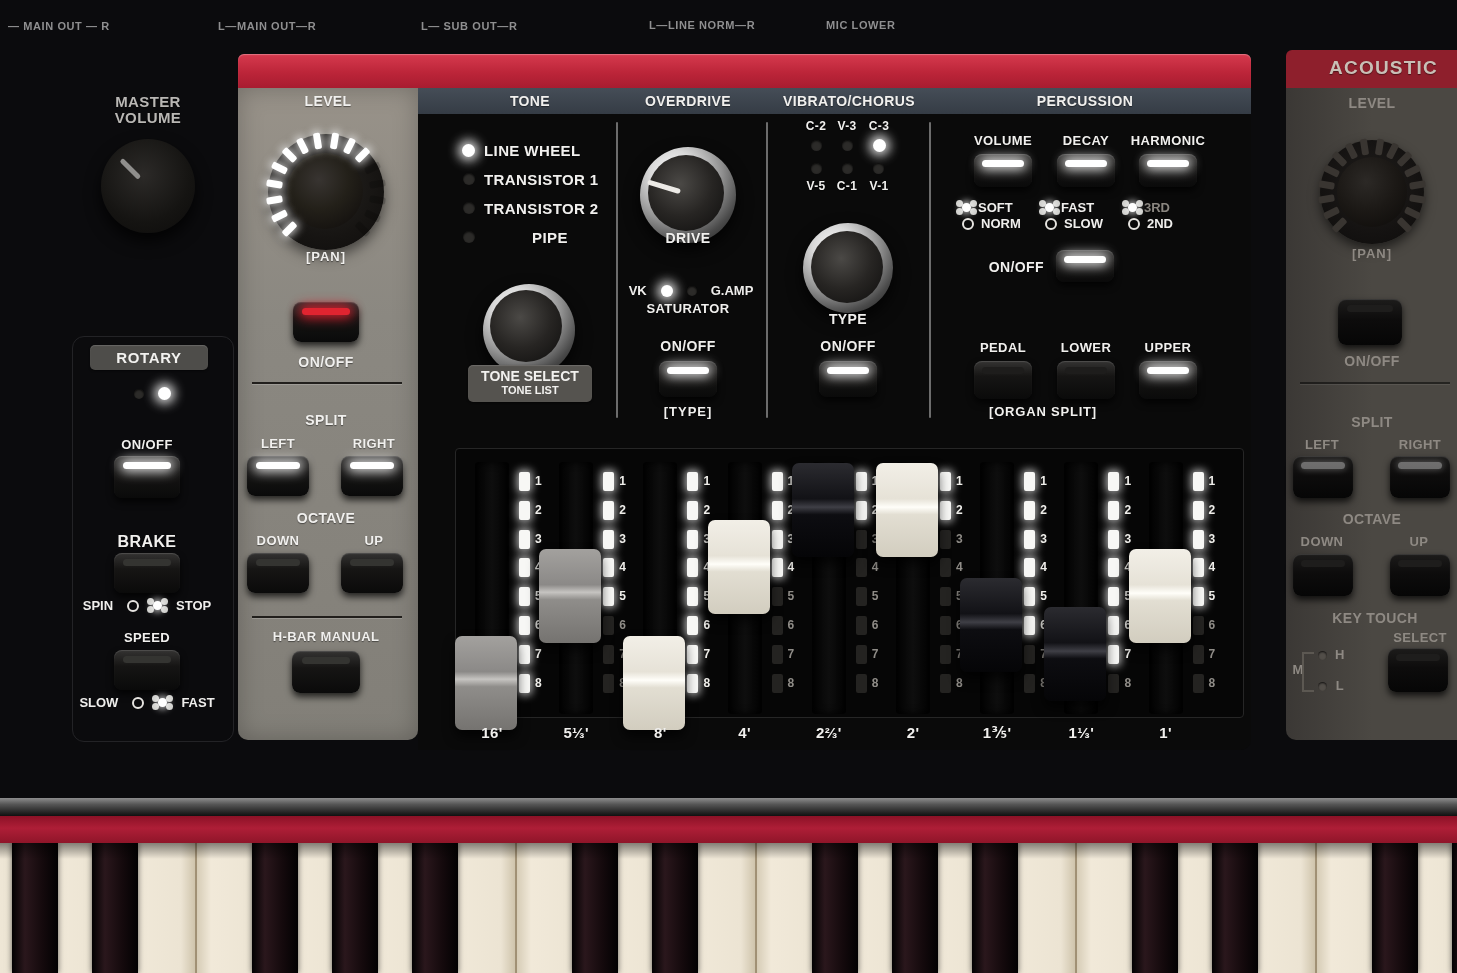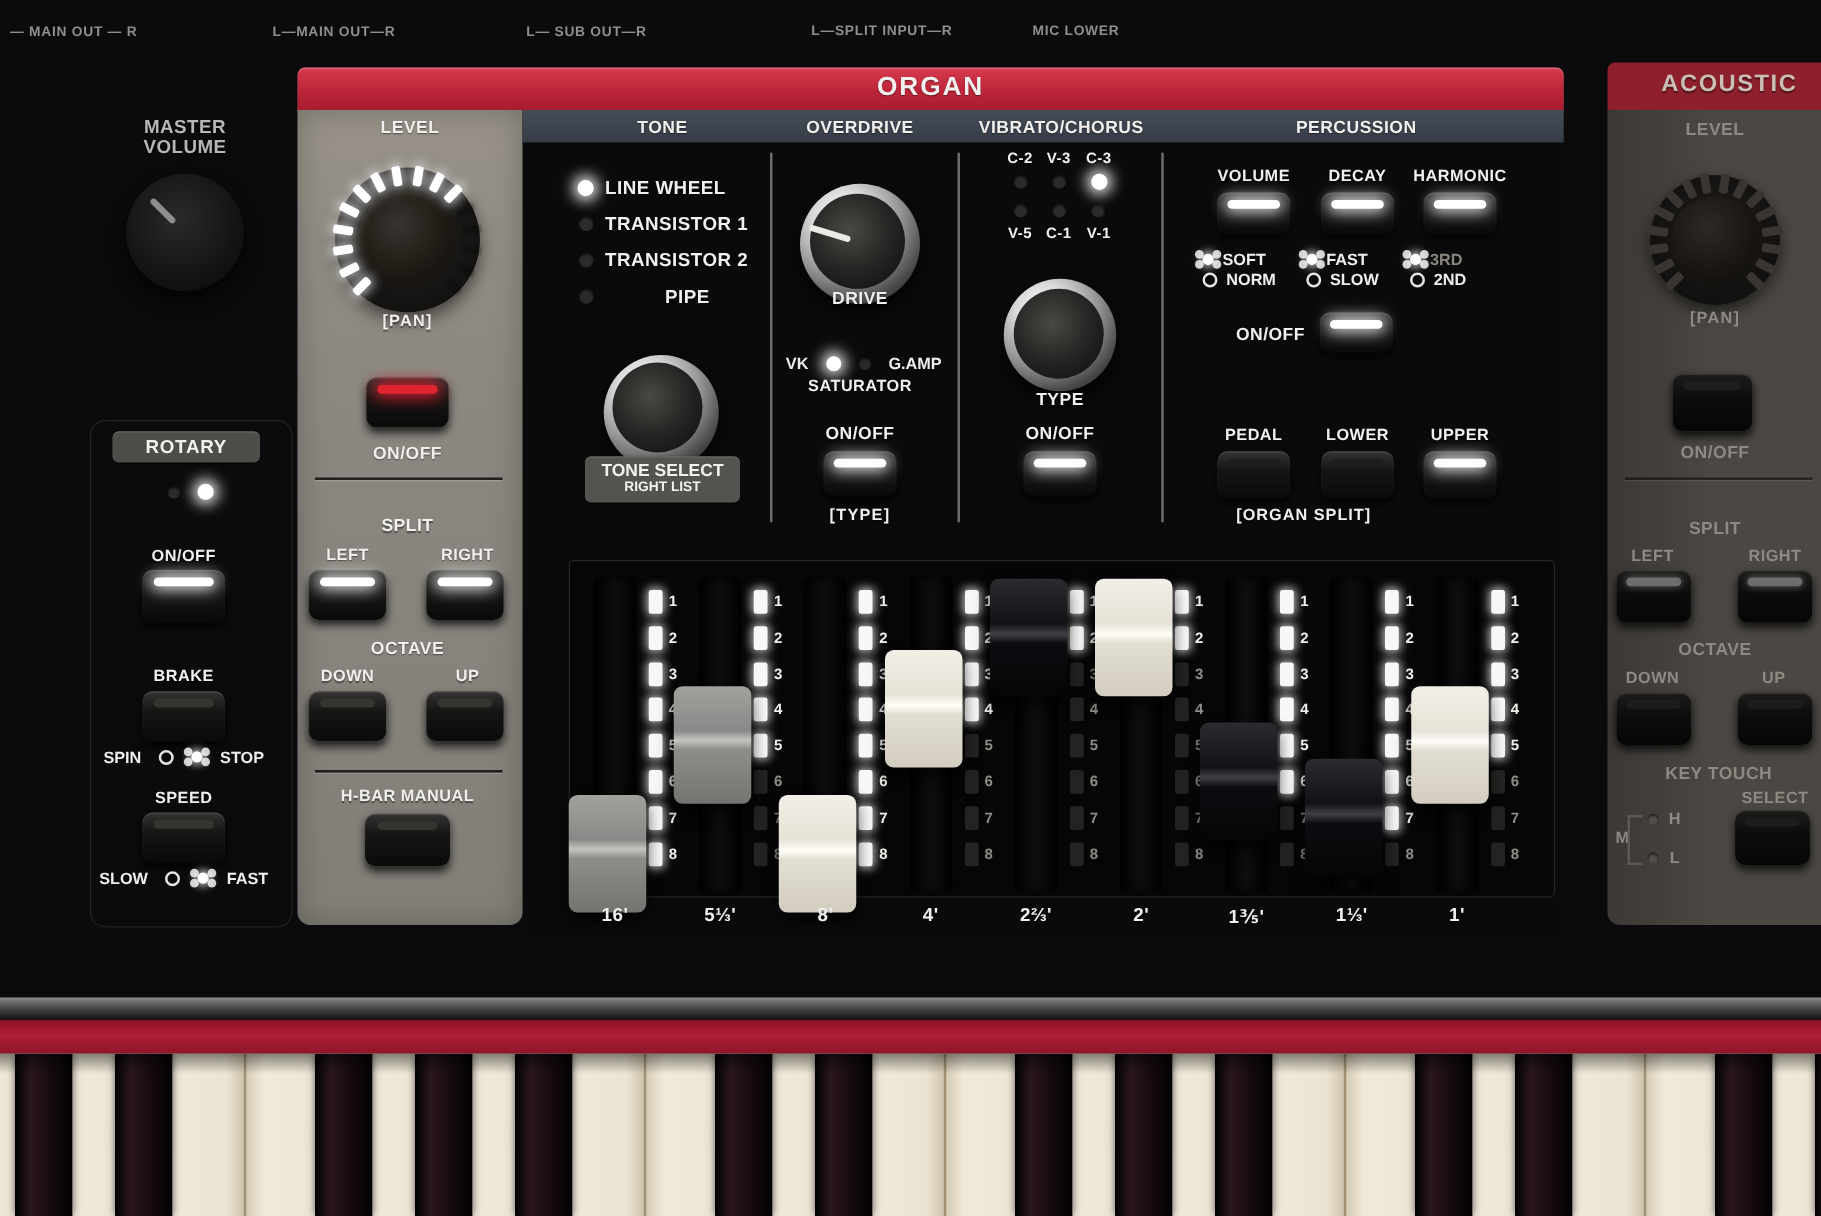--- a/index.html
+++ b/index.html
@@ -46,38 +46,38 @@
   .pointer{position:absolute;height:5px;border-radius:3px;transform-origin:0 50%;}
 </style>
 </head>
 <body>
 
 <div id="stage">
 
   <div class="jack" style="left:8px;top:20px;">— MAIN OUT — R</div>
   <div class="jack" style="left:218px;top:20px;">L—MAIN OUT—R</div>
   <div class="jack" style="left:421px;top:20px;">L— SUB OUT—R</div>
-  <div class="jack" style="left:649px;top:19px;">L—SPLIT INPUT—R</div>
+  <div class="jack" style="left:649px;top:19px;">L—LINE NORM—R</div>
   <div class="jack" style="left:826px;top:19px;">MIC LOWER</div>
 
   <div class="lbl" style="left:78px;top:94px;width:140px;font-size:15px;line-height:16px;color:#b9b7b4;">
     <span>MASTER</span><br><span>VOLUME</span>
   </div>
   <div class="knob" style="left:101px;top:139px;width:94px;height:94px;background:radial-gradient(circle at 45% 38%,#2c2a28,#151412 60%,#0c0b0a);box-shadow:0 8px 16px rgba(0,0,0,.8);"></div>
   <div class="pointer" style="left:148px;top:184px;width:26px;background:#8f8e8c;transform:rotate(225deg) translateX(12px);"></div>
 
   <div class="abs" style="left:72px;top:336px;width:160px;height:404px;border:1px solid #232326;border-radius:12px;"></div>
   <div class="pill" style="left:90px;top:345px;width:118px;height:25px;line-height:25px;font-size:15px;letter-spacing:.6px;">ROTARY</div>
   <div class="led dk" style="left:134px;top:389px;width:10px;height:10px;"></div>
   <div class="led on" style="left:158px;top:387px;width:13px;height:13px;"></div>
   <div class="lbl" style="left:97px;top:437px;width:100px;font-size:13px;">ON/OFF</div>
   <div class="btn" style="left:114px;top:456px;width:66px;height:42px;">
       <div class="bar w"></div>
     </div>
-  <div class="lbl" style="left:97px;top:533px;width:100px;font-size:13px;">BRAKE</div>
+  <div class="lbl" style="left:97px;top:533px;width:100px;font-size:16px;">BRAKE</div>
   <div class="btn" style="left:114px;top:553px;width:66px;height:40px;">
       <div class="bar"></div>
     </div>
   <div class="row" style="left:74px;top:598px;width:146px;font-size:13px;">
     <span>SPIN</span>
     <span class="rad-off"></span>
     <span class="rad-on"></span>
     <span>STOP</span>
   </div>
   <div class="lbl" style="left:97px;top:630px;width:100px;font-size:13px;">SPEED</div>
@@ -87,21 +87,20 @@
   <div class="row" style="left:74px;top:695px;width:146px;font-size:13px;">
     <span>SLOW</span>
     <span class="rad-off"></span>
     <span class="rad-on"></span>
     <span>FAST</span>
   </div>
 
   <div class="abs" style="left:418px;top:88px;width:833px;height:662px;background:#0a0a0a;border-radius:0 0 10px 0;"></div>
   <div class="abs" style="left:238px;top:88px;width:180px;height:652px;background:linear-gradient(180deg,#989289,#8b8881 35%,#827f78);border-radius:0 0 10px 10px;box-shadow:inset 0 0 24px rgba(0,0,0,.25);"></div>
   <div class="abs" style="left:238px;top:54px;width:1013px;height:34px;background:linear-gradient(180deg,#d63a4e,#bc2539 55%,#a81c30);border-radius:6px 6px 0 0;box-shadow:inset 0 1px 1px rgba(255,255,255,.3);"></div>
-  <div class="lbl" style="left:238px;top:58px;width:1013px;font-size:21px;letter-spacing:1.5px;">ORGAN</div>
   <div class="abs" style="left:418px;top:88px;width:833px;height:26px;background:linear-gradient(180deg,#454d57,#353c45);"></div>
   <div class="lbl" style="left:248px;top:93px;width:160px;font-size:14px;">LEVEL</div>
   <div class="lbl" style="left:460px;top:93px;width:140px;font-size:14px;">TONE</div>
   <div class="lbl" style="left:618px;top:93px;width:140px;font-size:14px;">OVERDRIVE</div>
   <div class="lbl" style="left:769px;top:93px;width:160px;font-size:14px;">VIBRATO/CHORUS</div>
   <div class="lbl" style="left:1005px;top:93px;width:160px;font-size:14px;">PERCUSSION</div>
 
   <div class="vline" style="left:616px;top:122px;height:296px;"></div>
   <div class="vline" style="left:766px;top:122px;height:296px;"></div>
   <div class="vline" style="left:929px;top:122px;height:296px;"></div>
@@ -143,21 +142,21 @@
   <div class="led dk" style="left:463px;top:173px;width:12px;height:12px;"></div>
   <div class="lbl" style="left:484px;top:171px;font-size:15px;">TRANSISTOR 1</div>
   <div class="led dk" style="left:463px;top:202px;width:12px;height:12px;"></div>
   <div class="lbl" style="left:484px;top:200px;font-size:15px;">TRANSISTOR 2</div>
   <div class="led dk" style="left:463px;top:231px;width:12px;height:12px;"></div>
   <div class="lbl" style="left:484px;top:229px;font-size:15px;margin-left:48px;">PIPE</div>
   <div class="knob chrome" style="left:483px;top:284px;width:92px;height:92px;"></div>
   <div class="knob capdark" style="left:490px;top:290px;width:72px;height:72px;"></div>
   <div class="pill" style="left:468px;top:365px;width:124px;height:37px;background:#55534f;">
     <div style="font-size:14px;margin-top:3px;">TONE SELECT</div>
-    <div style="font-size:11px;">RIGHT LIST</div>
+    <div style="font-size:11px;">TONE LIST</div>
   </div>
 
   <div class="knob chrome" style="left:640px;top:147px;width:96px;height:96px;"></div>
   <div class="knob capdark" style="left:648px;top:155px;width:76px;height:76px;"></div>
   <div class="pointer" style="left:686px;top:191px;width:34px;background:#eceae6;transform:rotate(197deg) translateX(6px);"></div>
   <div class="lbl" style="left:638px;top:230px;width:100px;font-size:14px;">DRIVE</div>
   <div class="row" style="left:618px;top:283px;width:146px;font-size:13px;">
     <span>VK</span>
     <span class="led on" style="position:relative;width:12px;height:12px;"></span>
     <span class="led dk" style="position:relative;width:10px;height:10px;"></span>

